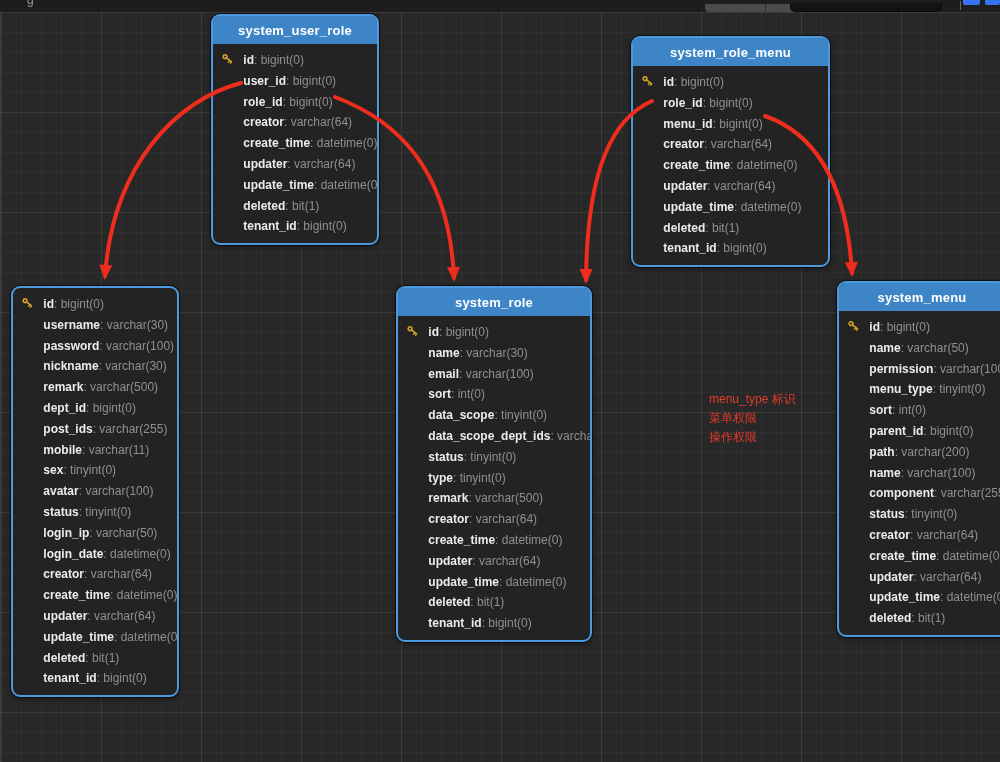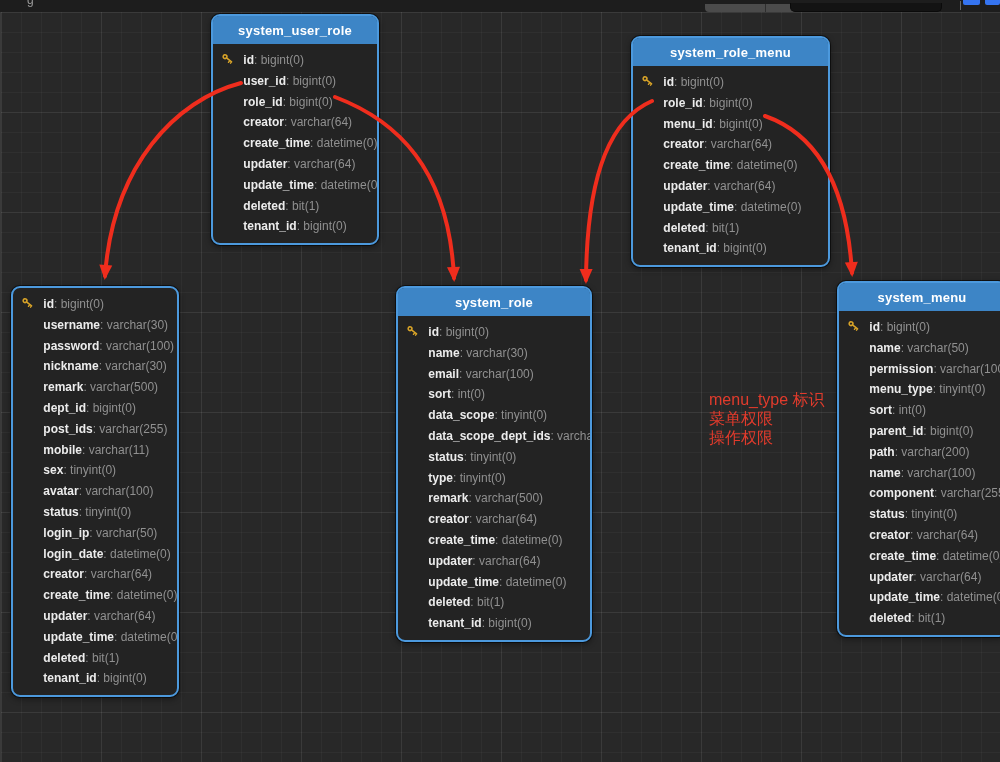--- a/index.html
+++ b/index.html
@@ -69,21 +69,21 @@
   .key-icon{
     display:inline-block;width:14px;height:13px;vertical-align:-2px;margin-right:5px;
   }
   .key-icon.hidden{visibility:hidden;}
   .f-name{color:var(--field-name,#ececec);font-weight:bold;}
   .f-type{color:var(--field-type,#909090);}
   
   .annotation{
     position:absolute;z-index:4;
     color:var(--annotation,#e23b2c);
-    font-size:16px;line-height:19px;font-weight:500;white-space:nowrap;
+    font-size:12px;line-height:19px;font-weight:500;white-space:nowrap;
   }
 </style>
 </head>
 <body>
 
 <div class="screen">
 
   <div class="topbar">
     <span class="frag-text">g</span>
     <div class="seg">

